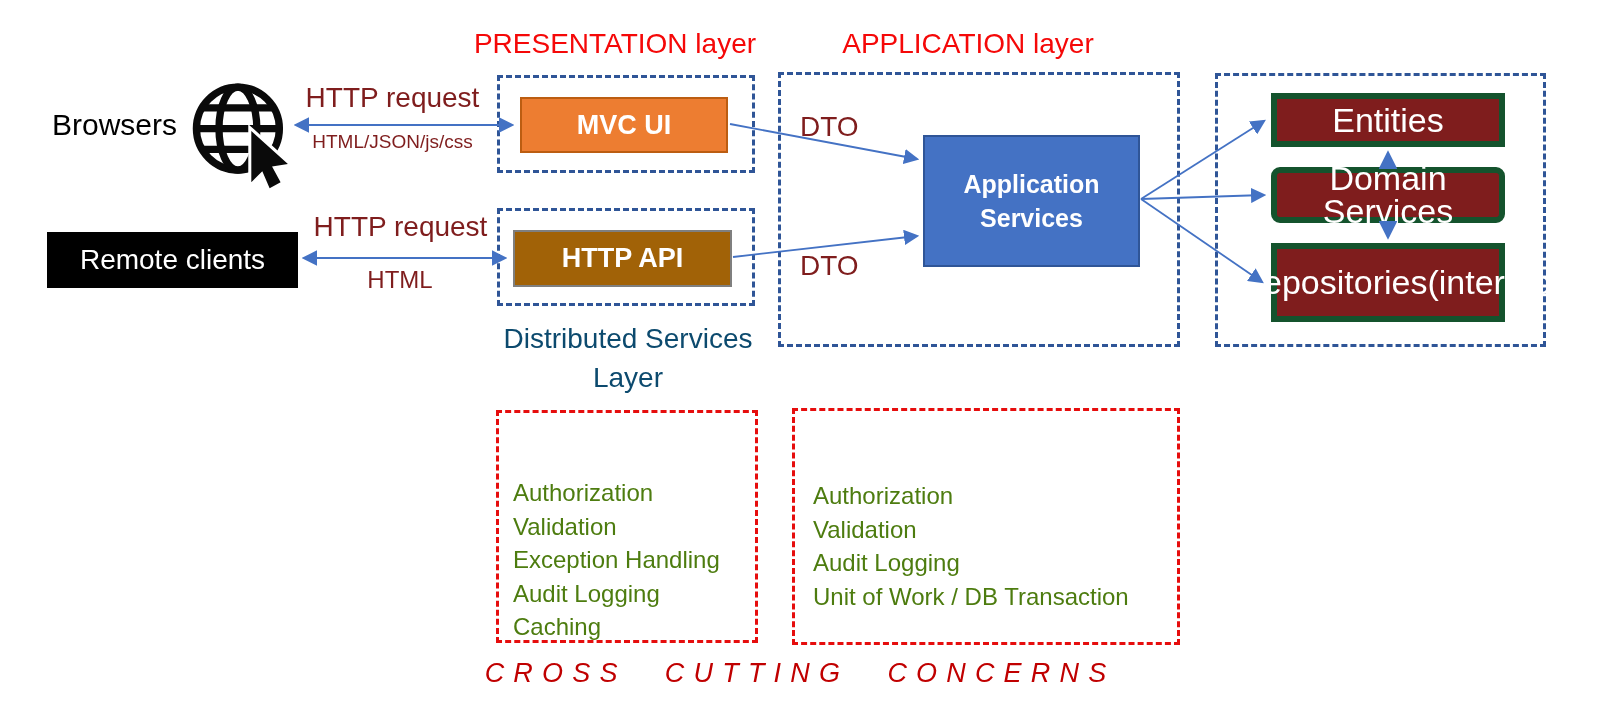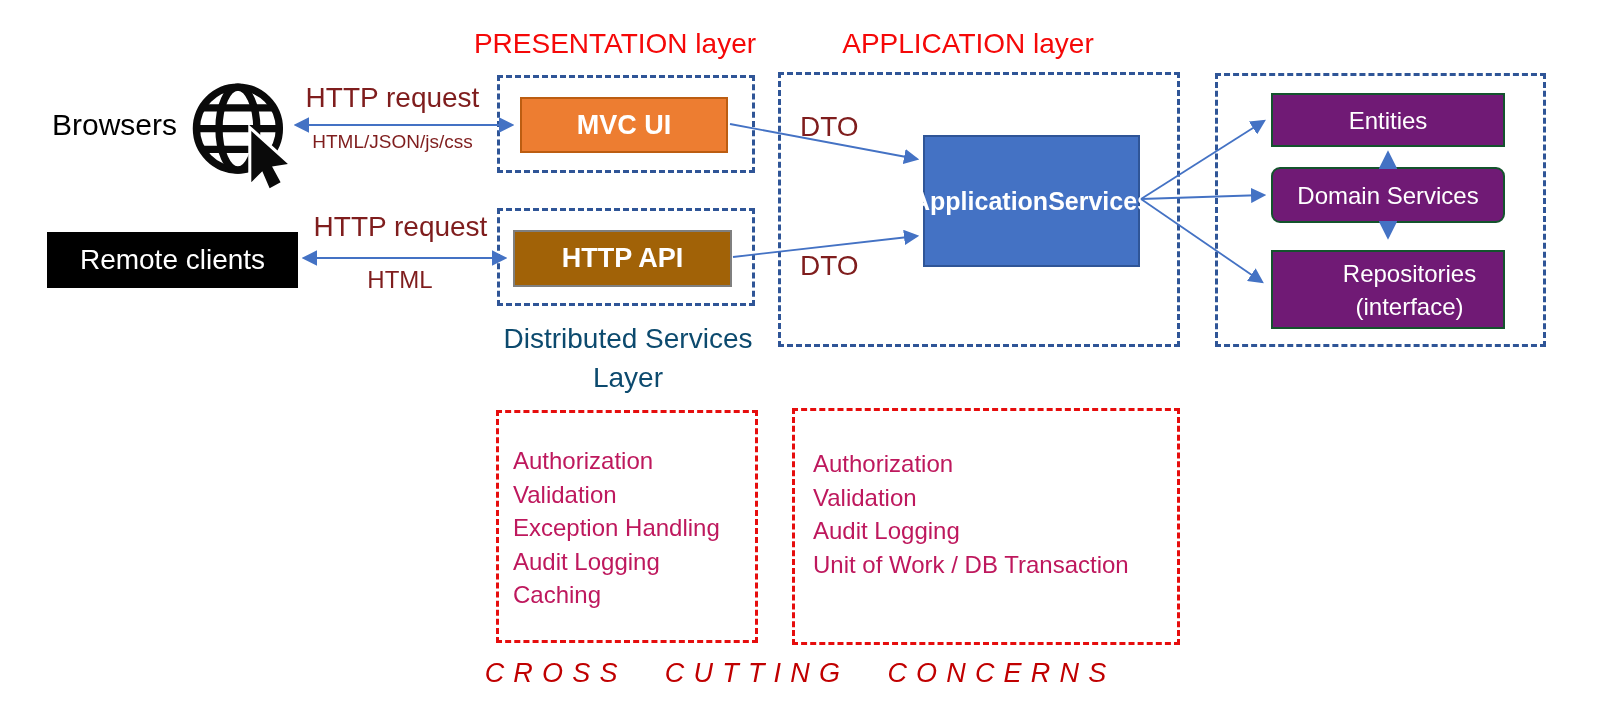--- a/index.html
+++ b/index.html
@@ -11,24 +11,24 @@
   .layer-label{color:#f50808;font-size:28px;text-align:center;white-space:nowrap;}
   .dash-blue{border:3px dashed #2F5597;box-sizing:border-box;background:transparent;}
   .dash-red{border:3px dashed #e60d0d;box-sizing:border-box;background:transparent;}
   .node{
     display:flex;align-items:center;justify-content:center;box-sizing:border-box;
     color:#fff;text-align:center;
   }
   .node-orange{background:#ED7D31;border:2px solid #BC5D11;font-weight:bold;font-size:27px;}
   .node-gray{background:#a16207;border:2px solid #7F7F7F;font-weight:bold;font-size:27px;}
   .node-blue{background:#4472C4;border:2px solid #2F5597;font-weight:bold;font-size:25px;line-height:34px;}
-  .node-green{background:#701a75;border:2px solid #14532d;font-size:24px;line-height:33px;}
+  .node-green{background:#7f1d1d;border:6px solid #14532d;font-size:34px;line-height:33px;}
   .node-black{background:#000;color:#fff;font-size:28px;}
   .flow-label{color:#7f1d1d;white-space:nowrap;text-align:center;}
-  .gray-list{color:#be185d;font-size:24px;line-height:33.5px;white-space:nowrap;}
+  .gray-list{color:#4d7c0f;font-size:24px;line-height:33.5px;white-space:nowrap;margin-top:32px;}
   .distributed{color:#0c4a6e;font-size:28px;line-height:39px;text-align:center;}
   .cross-cut{
     color:#C00000;font-style:italic;font-size:27px;letter-spacing:0.34em;word-spacing:0.8em;
     text-align:center;white-space:nowrap;
   }
   svg.overlay{position:absolute;left:0;top:0;pointer-events:none;}
 </style>
 </head>
 <body>
 
@@ -57,30 +57,30 @@
       <path d="M56 50 L56 92 L65 83 L71 97 L80 92 L73 79 L86 77 Z" fill="#0a0a0a"></path>
     </svg>
   </div>
 
   <div class="abs node node-black" style="left:47px;top:232px;width:251px;height:56px;">Remote clients</div>
 
   <div class="abs node node-orange" style="left:520px;top:97px;width:208px;height:56px;">MVC UI</div>
 
   <div class="abs node node-gray" style="left:513px;top:230px;width:219px;height:57px;">HTTP API</div>
 
-  <div class="abs node node-blue" style="left:923px;top:135px;width:217px;height:132px;flex-direction:row;">
+  <div class="abs node node-blue" style="left:923px;top:135px;width:217px;height:132px;flex-direction:column;">
     <div>Application</div>
     <div>Services</div>
   </div>
 
   <div class="abs node node-green" style="left:1271px;top:93px;width:234px;height:54px;">Entities</div>
 
   <div class="abs node node-green" style="left:1271px;top:167px;width:234px;height:56px;border-radius:9px;">Domain Services</div>
 
-  <div class="abs node node-green" style="left:1271px;top:250px;width:234px;height:79px;flex-direction:column;padding-left:43px;">
+  <div class="abs node node-green" style="left:1271px;top:243px;width:234px;height:79px;flex-direction:row;padding-left:43px;">
     <div>Repositories</div>
     <div>(interface)</div>
   </div>
 
   <div class="abs flow-label" style="left:300px;top:82px;width:185px;font-size:28px;">HTTP request</div>
   <div class="abs flow-label" style="left:300px;top:131px;width:185px;font-size:19px;">HTML/JSON/js/css</div>
 
   <div class="abs flow-label" style="left:308px;top:211px;width:185px;font-size:28px;">HTTP request</div>
   <div class="abs flow-label" style="left:330px;top:266px;width:140px;font-size:24px;">HTML</div>
 

